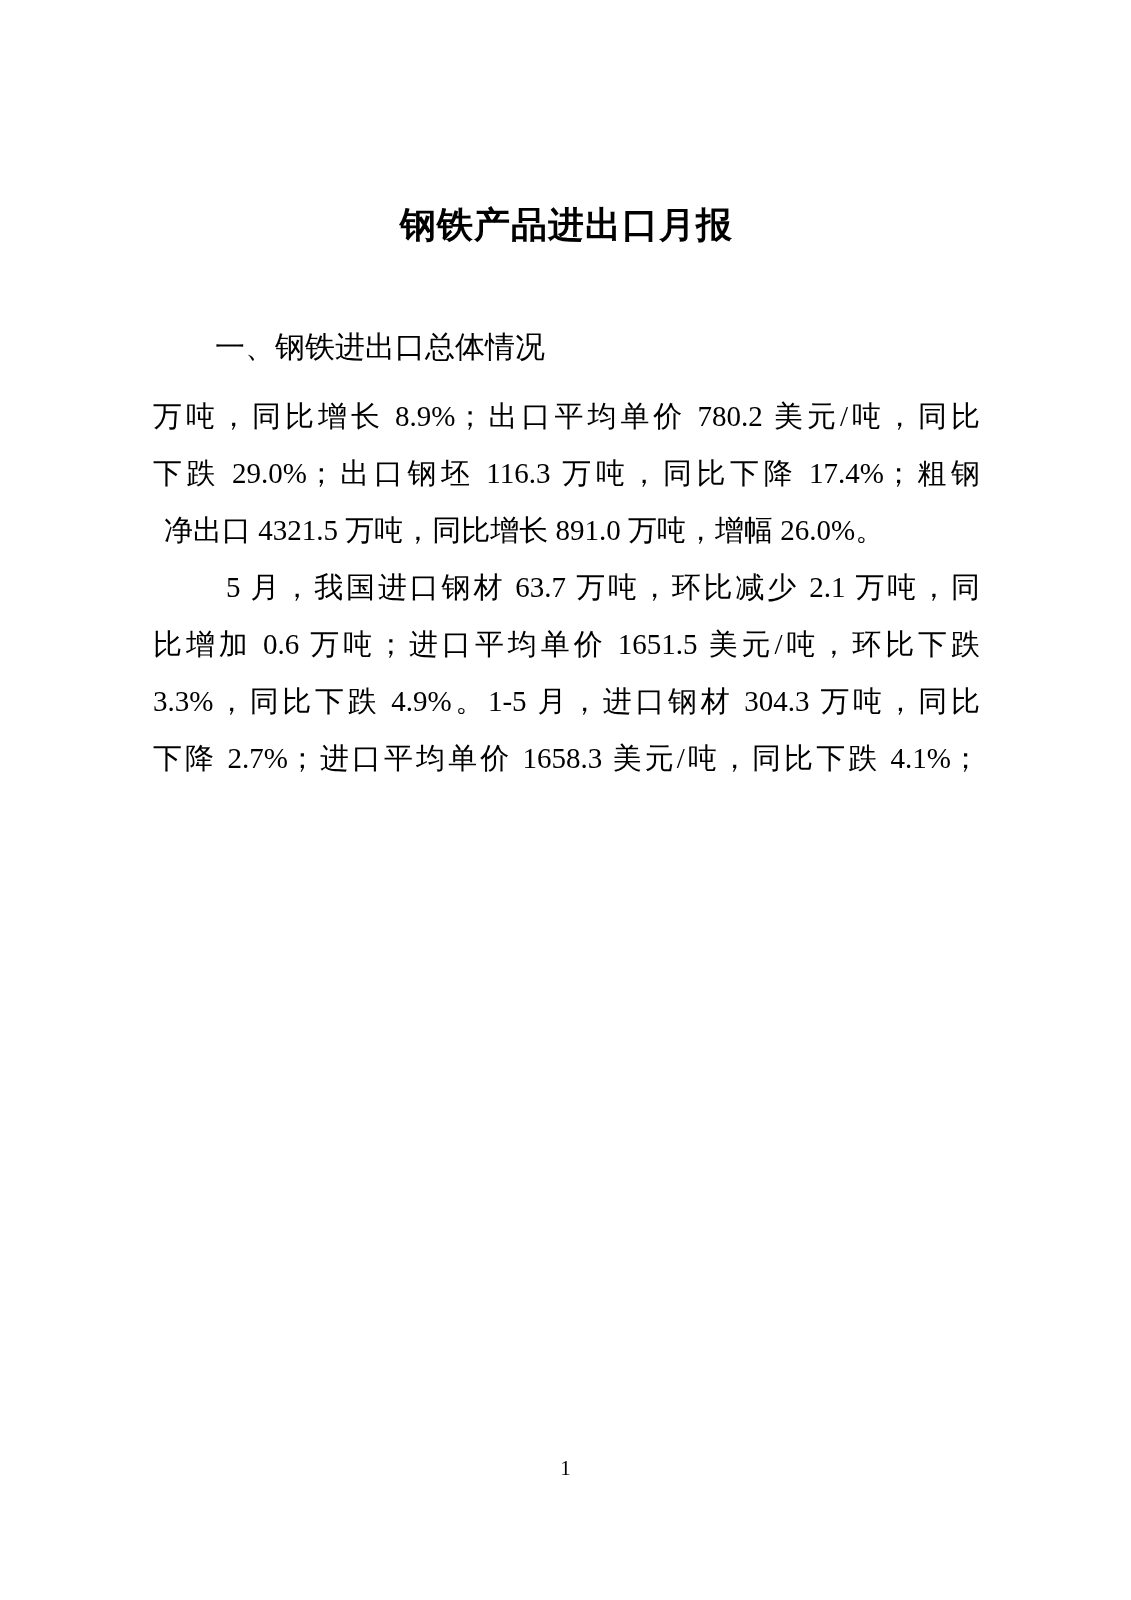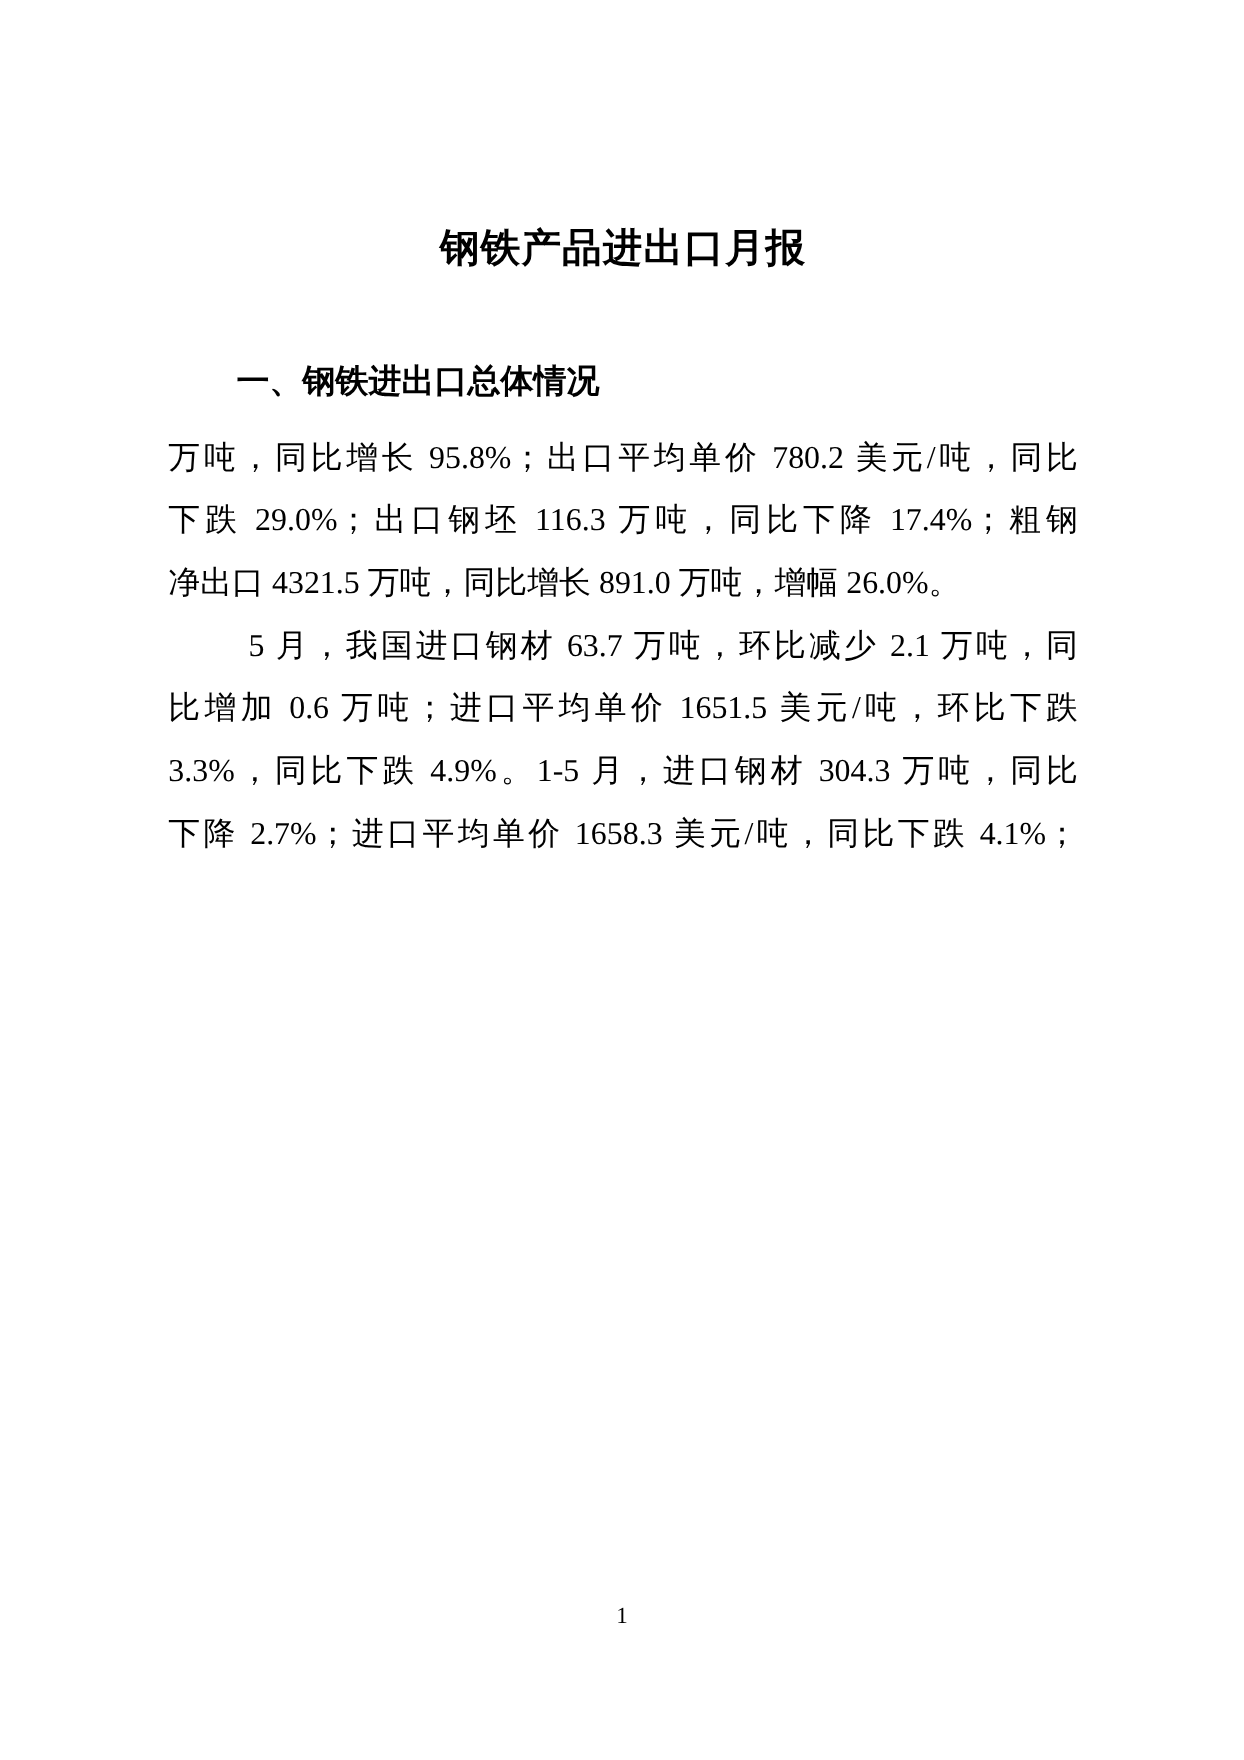--- a/index.html
+++ b/index.html
@@ -27,41 +27,42 @@
   .doc-date {
     text-align: center;
     font-size: 28px;
     font-weight: normal;
     line-height: 34px;
     margin-top: 22px;
   }
   .section-heading {
     font-family: "Liberation Sans", "DejaVu Sans", sans-serif;
     font-size: 30px;
-    font-weight: bold;
+    font-weight: normal;
     line-height: 36px;
     margin-top: 82px;
     margin-left: 62px;
   }
   .body-text {
     margin-top: 23px;
     font-size: 29px;
   }
   .body-line {
     line-height: 57px;
     height: 57px;
     text-align: justify;
     text-align-last: justify;
     white-space: nowrap;
   }
   .body-line.first {
     padding-left: 73px;
   }
   .body-line.last {
     text-align-last: left;
+    margin-left: 11px;
   }
   .page-number {
     position: absolute;
     left: 0;
     right: 0;
     top: 1455px;
     text-align: center;
     font-size: 21px;
     line-height: 26px;
   }
@@ -73,21 +74,21 @@
   <div class="doc">
 
     <div class="doc-title">钢铁产品进出口月报</div>
 
 
     <div class="section-heading">一、钢铁进出口总体情况</div>
 
     <div class="body-text">
 
       <div class="paragraph">
-        <div class="body-line">万吨，同比增长 95.8%；出口平均单价 780.2 美元/吨，同比</div>
+        <div class="body-line">万吨，同比增长 8.9%；出口平均单价 780.2 美元/吨，同比</div>
         <div class="body-line">下跌 29.0%；出口钢坯 116.3 万吨，同比下降 17.4%；粗钢</div>
         <div class="body-line last">净出口 4321.5 万吨，同比增长 891.0 万吨，增幅 26.0%。</div>
       </div>
 
       <div class="paragraph">
         <div class="body-line first">5 月，我国进口钢材 63.7 万吨，环比减少 2.1 万吨，同</div>
         <div class="body-line">比增加 0.6 万吨；进口平均单价 1651.5 美元/吨，环比下跌</div>
         <div class="body-line">3.3%，同比下跌 4.9%。1-5 月，进口钢材 304.3 万吨，同比</div>
         <div class="body-line">下降 2.7%；进口平均单价 1658.3 美元/吨，同比下跌 4.1%；</div>
       </div>

